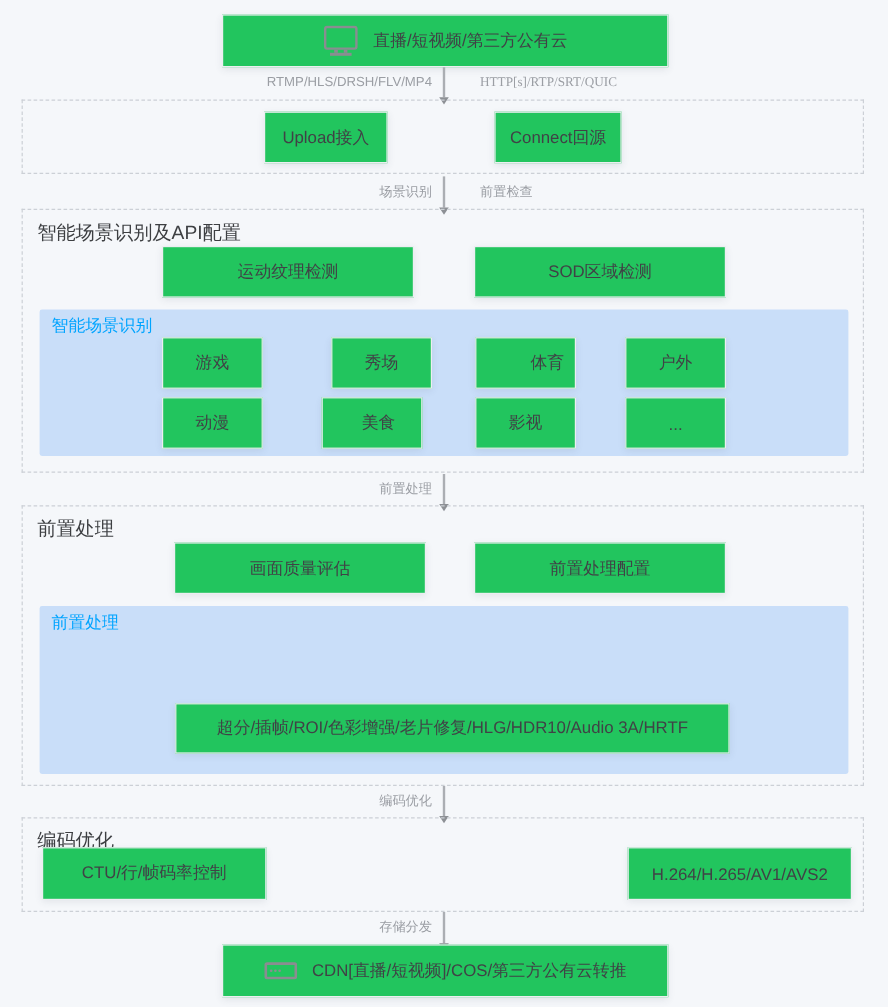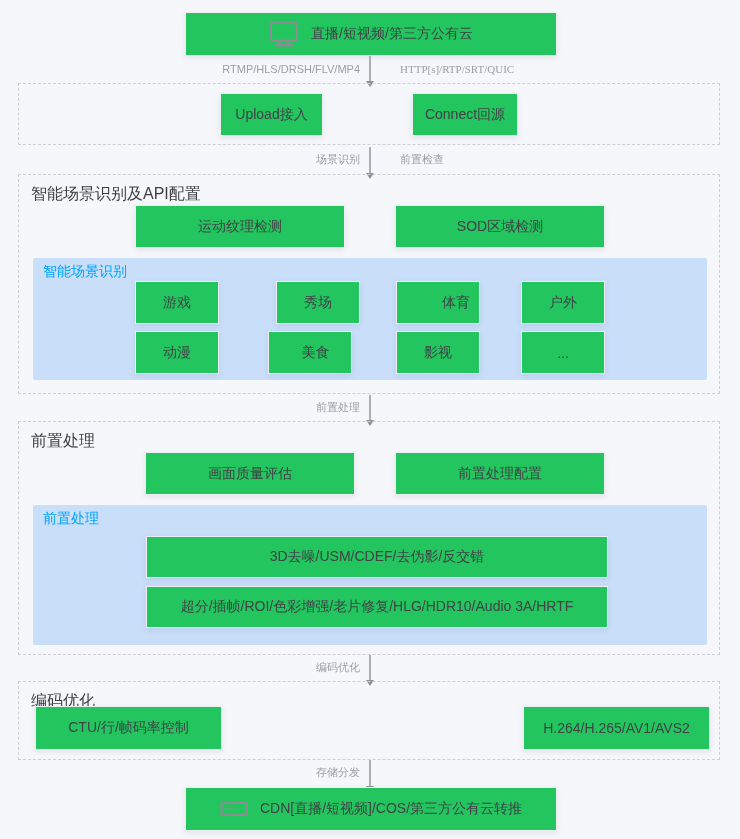--- a/index.html
+++ b/index.html
@@ -149,23 +149,20 @@
   <div class="box" style="left:145px; top:452px; width:210px; height:43px;">
     <span>画面质量评估</span>
   </div>
   <div class="box" style="left:395px; top:452px; width:210px; height:43px;">
     <span>前置处理配置</span>
   </div>
 
   <div class="panel" style="left:33px; top:505px; width:674px; height:140px;">
     <span class="panel-title">前置处理</span>
   </div>
-  <div class="box wide" style="top:536px;">
-    <span>3D去噪/USM/CDEF/去伪影/反交错</span>
-  </div>
   <div class="box wide" style="top:586px;">
     <span>超分/插帧/ROI/色彩增强/老片修复/HLG/HDR10/Audio 3A/HRTF</span>
   </div>
 
   <div class="arrow" style="top:655px; height:25px;"></div>
   <span class="flow-label lbl-left" style="top:660px;">编码优化</span>
 
   <div class="section" style="top:681px; height:79px;">
     <span class="section-title">编码优化</span>
   </div>

